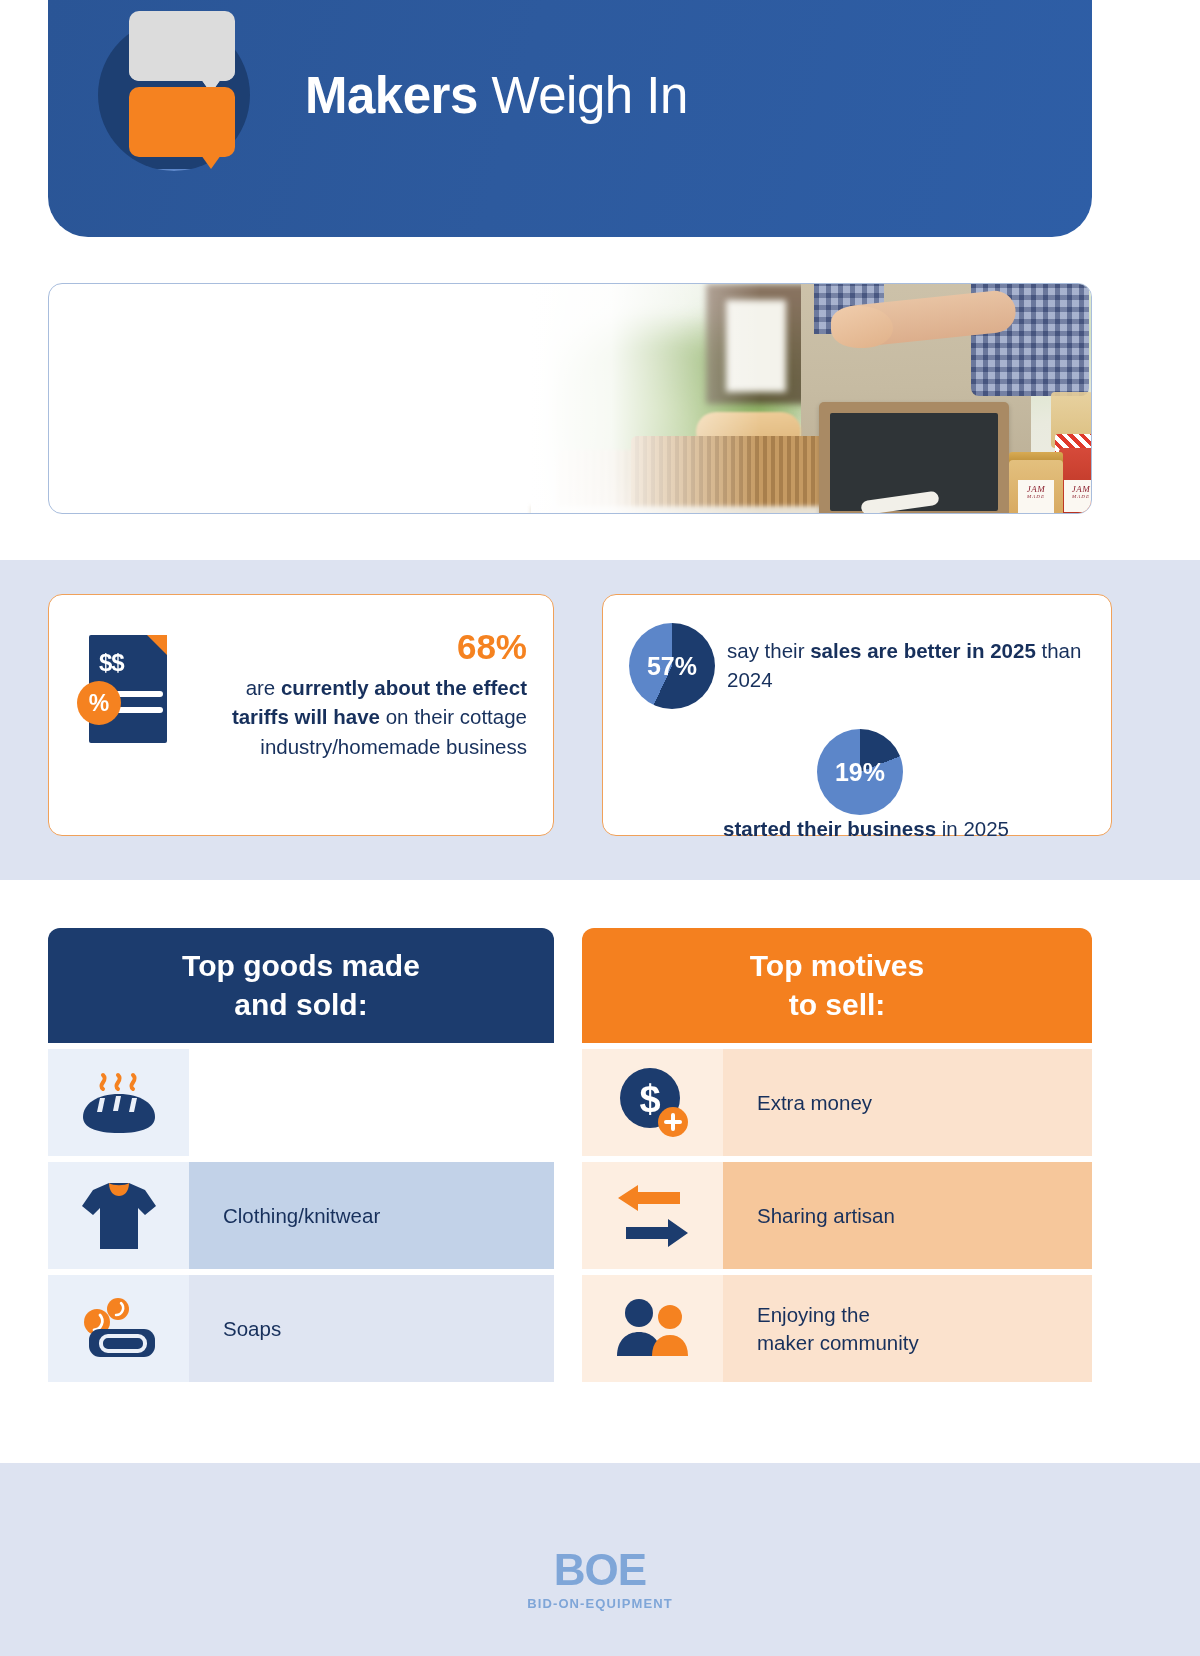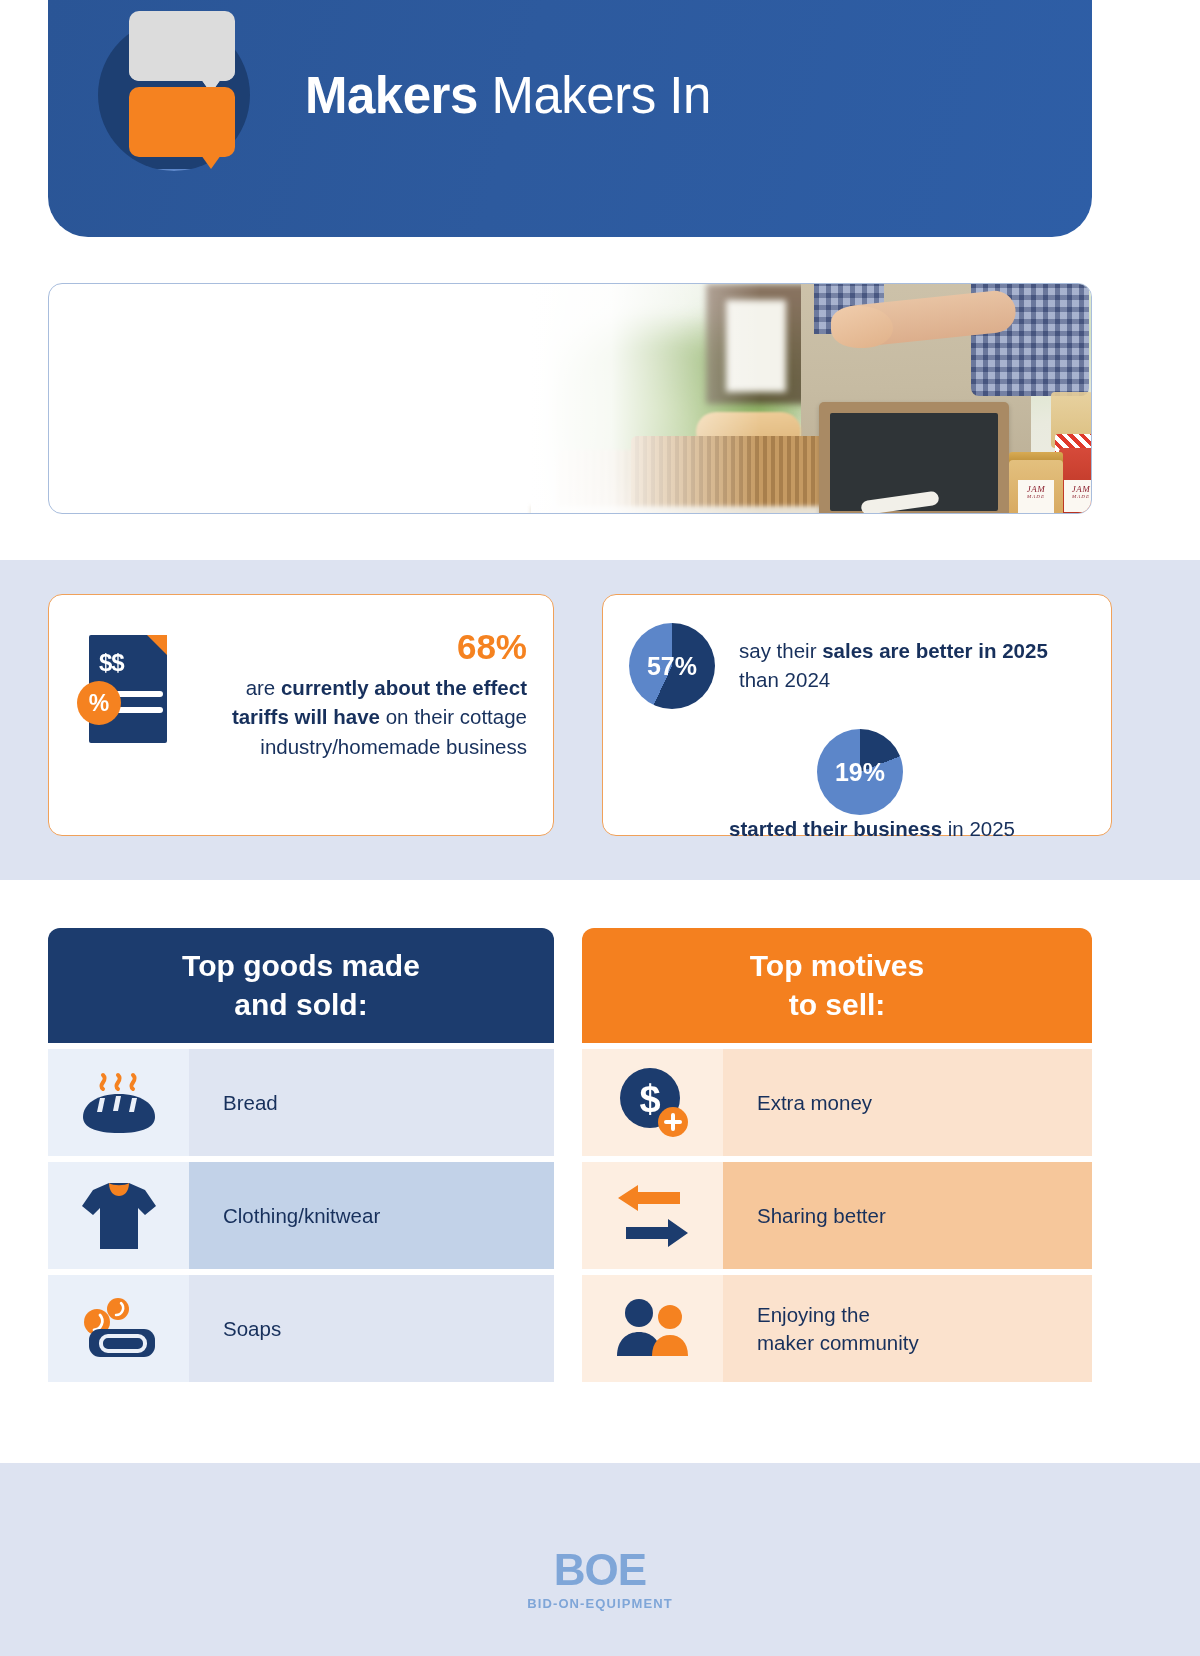--- a/index.html
+++ b/index.html
@@ -199,21 +199,21 @@
   .pie-row { display:flex; align-items:center; padding: 0 20px 0 26px; }
   .pie-row.r1 { margin-top:28px; }
   .pie-row.r2 { margin-top:20px;flex-direction:column; }
   .pie {
     position:relative; width:86px; height:86px; border-radius:50%; flex:0 0 auto;
     color:#fff; font-size:25px; font-weight:700;
     display:flex; align-items:center; justify-content:center;
   }
   .pie span { position:relative; z-index:2; }
   .pie-row .pie-label {
-    margin-left:24px; font-size:20.5px; color:#17305c; line-height:1.4;
+    margin-left:12px; font-size:20.5px; color:#17305c; line-height:1.4;
   }
   .pie-row .pie-label b { font-weight:700; }
 
   
   .list-col { position:absolute; width:506px; }
   .list-col.left  { left:48px;  top:928px; }
   .list-col.right { left:582px; top:928px; width:510px; }
   .list-head {
     height:115px; border-radius:12px 12px 0 0;
     display:flex; align-items:center; justify-content:center; text-align:center;
@@ -268,21 +268,21 @@
       <div class="logo-mask">
         <div class="bubble bubble-top"></div>
       </div>
       <div class="bubble bubble-top"></div>
       <div class="bubble bubble-mid"></div>
       <div class="logo-mask">
         <div class="bubble bubble-bot"></div>
       </div>
     </div>
     <div class="header-title">
-      <b>Makers</b><span> Makers In</span>
+      <b>Makers</b><span> Weigh In</span>
     </div>
   </div>
 </div>
 
 <div class="card-photo">
 
   <div class="photo-area">
     <div class="ph ph-sky"></div>
     <div class="ph ph-greens"></div>
     <div class="ph ph-greens2"></div>
@@ -376,21 +376,20 @@
           <path d="M52 19 C46 14 58 11 52 5"></path>
         </g>
         <path fill="#1c3c6e" d="M38 24 C60 24 74 34 74 47 C74 57 62 63 38 63 C14 63 2 57 2 47 C2 34 16 24 38 24 Z"></path>
         <g fill="#eaf0f9">
           <path d="M19 28 l5 0 -3 14 -5 0 Z"></path>
           <path d="M35 26 l5 0 -3 15 -5 0 Z"></path>
           <path d="M51 28 l5 0 -3 14 -5 0 Z"></path>
         </g>
       </svg>
     </div>
-    <div class="list-text">Bread</div>
   </div>
 
   <div class="list-row s2">
     <div class="list-icon">
       <svg width="78" height="74" viewBox="0 0 78 74">
         <path fill="#1c3c6e" d="M29 4 L13 11 L2 27 L13 36 L20 29 L20 70 L58 70 L58 29 L65 36 L76 27 L65 11 L49 4 Z"></path>
         <path fill="#f58220" d="M29 4 C29 13 34 17 39 17 C44 17 49 13 49 4 C45 7 33 7 29 4 Z"></path>
       </svg>
     </div>
     <div class="list-text">Clothing/knitwear</div>
@@ -434,21 +433,21 @@
     <div class="list-text">Extra money</div>
   </div>
 
   <div class="list-row s2">
     <div class="list-icon">
       <svg width="78" height="66" viewBox="0 0 78 66">
         <path fill="#f58220" d="M24 2 L4 15 L24 28 L24 21 L66 21 L66 9 L24 9 Z"></path>
         <path fill="#1c3c6e" d="M54 36 L54 44 L12 44 L12 56 L54 56 L54 64 L74 50 Z"></path>
       </svg>
     </div>
-    <div class="list-text">Sharing better</div>
+    <div class="list-text">Sharing artisan</div>
   </div>
 
   <div class="list-row s3">
     <div class="list-icon">
       <svg width="80" height="62" viewBox="0 0 80 62">
         <circle cx="26" cy="15" r="14" fill="#1c3c6e"></circle>
         <path fill="#1c3c6e" d="M4 58 C4 42 14 34 26 34 C38 34 48 42 48 58 Z"></path>
         <circle cx="57" cy="19" r="12" fill="#f58220"></circle>
         <path fill="#f58220" d="M39 58 C39 44 47 37 57 37 C67 37 75 44 75 58 Z"></path>
       </svg>

